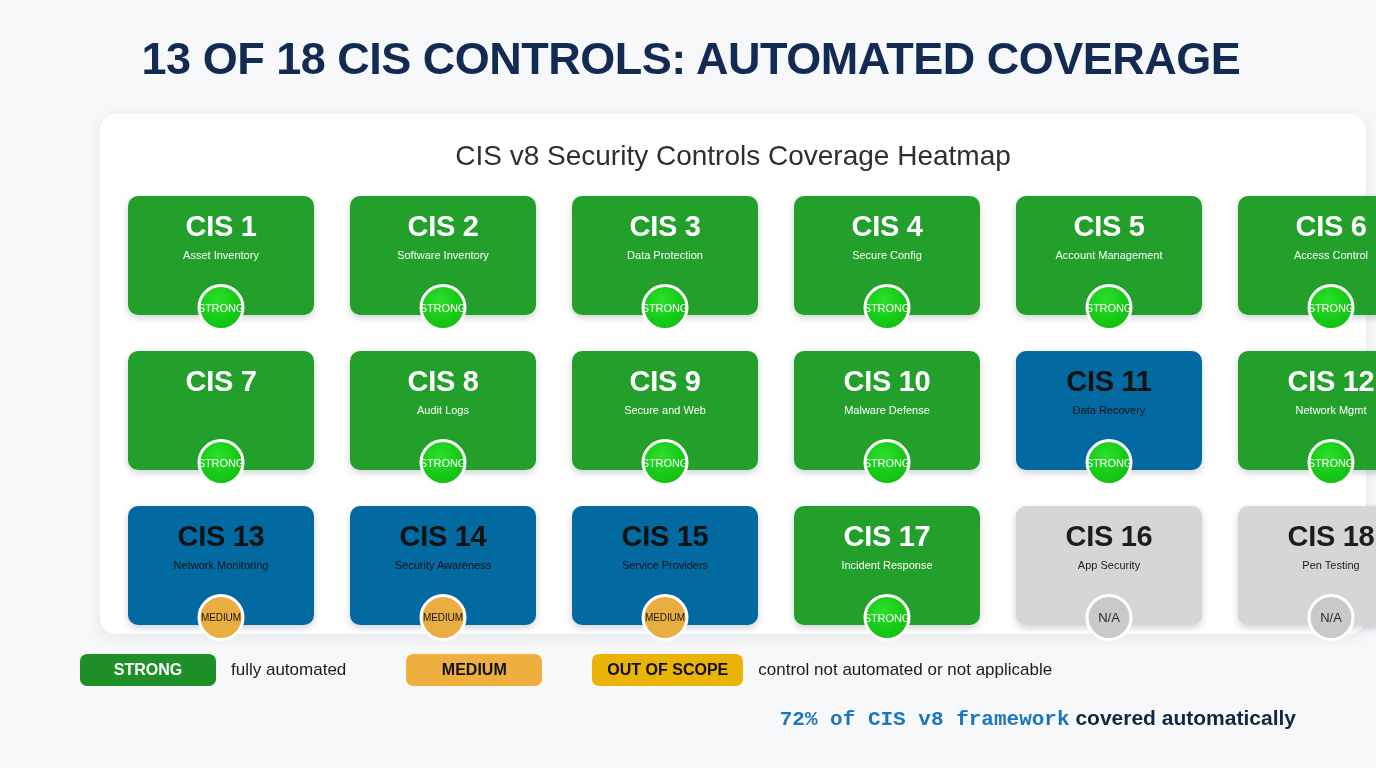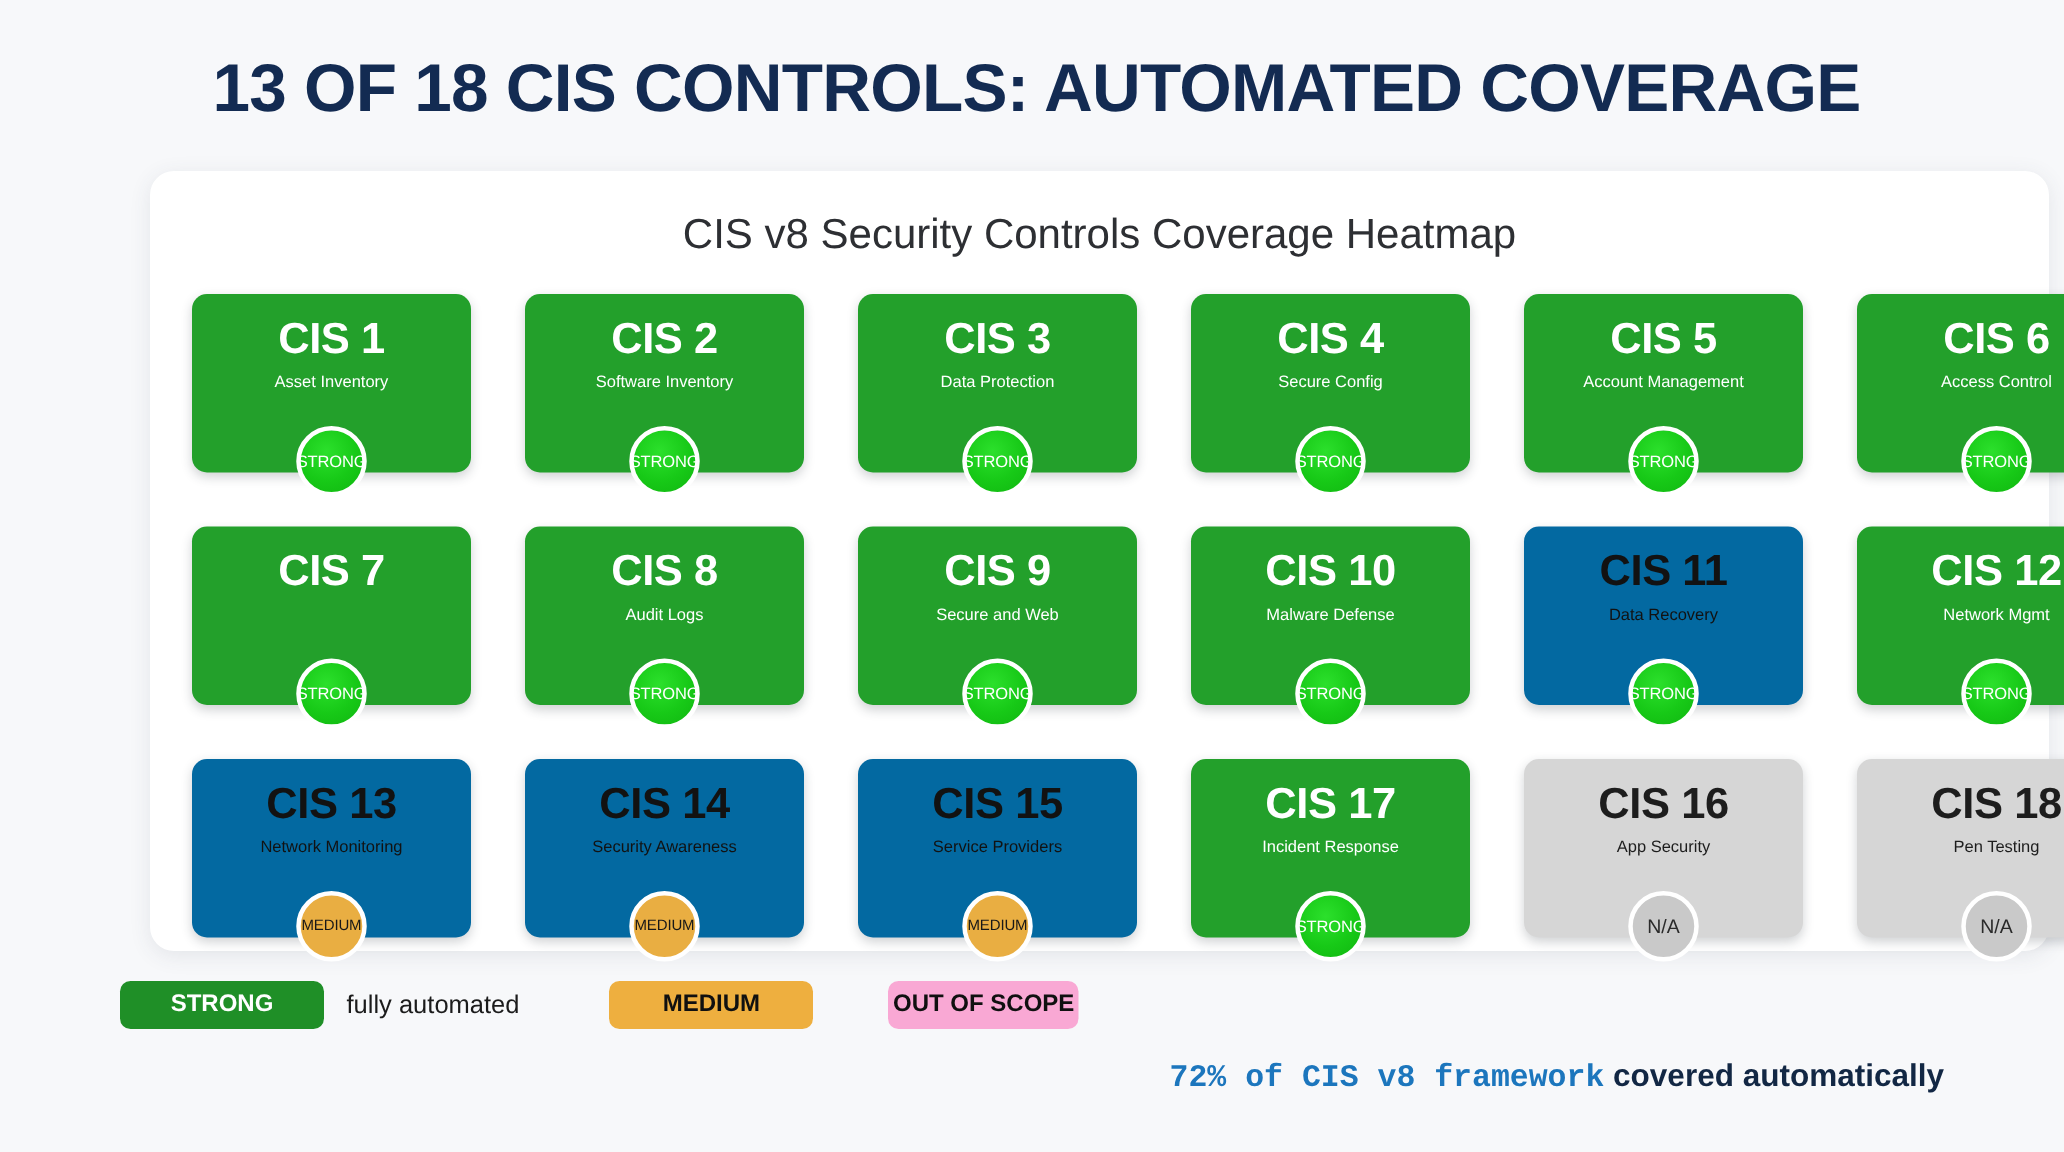--- a/index.html
+++ b/index.html
@@ -151,21 +151,21 @@
     height: 32px;
     display: flex;
     align-items: center;
     justify-content: center;
     font-size: 16px;
     font-weight: bold;
     box-sizing: border-box;
   }
   .legend-pill.p-strong { background: #1f8f27; color: #ffffff; width: 136px; }
   .legend-pill.p-medium { background: #eeaf3f; color: #101010; width: 136px; margin-left: 60px; }
-  .legend-pill.p-scope  { background: #f9a8d4; color: #101010; width: 127px; margin-left: 50px; }
+  .legend-pill.p-scope  { background: #eab308; color: #101010; width: 151px; margin-left: 50px; }
   .legend-desc {
     font-size: 17px;
     color: #1b1b1b;
     margin-left: 15px;
     white-space: nowrap;
   }
 
   
   .footer-stat {
     position: absolute;
@@ -281,18 +281,19 @@
 <div class="legend">
     <div class="legend-item">
       <div class="legend-pill p-strong">STRONG</div>
       <div class="legend-desc">fully automated</div>
     </div>
     <div class="legend-item">
       <div class="legend-pill p-medium">MEDIUM</div>
     </div>
     <div class="legend-item">
       <div class="legend-pill p-scope">OUT OF SCOPE</div>
+      <div class="legend-desc">control not automated or not applicable</div>
     </div>
   </div>
 
 <div class="footer-stat">
   <span class="hl">72% of CIS v8 framework</span><span class="rest"> covered automatically</span>
 </div>
 
 </body></html>

